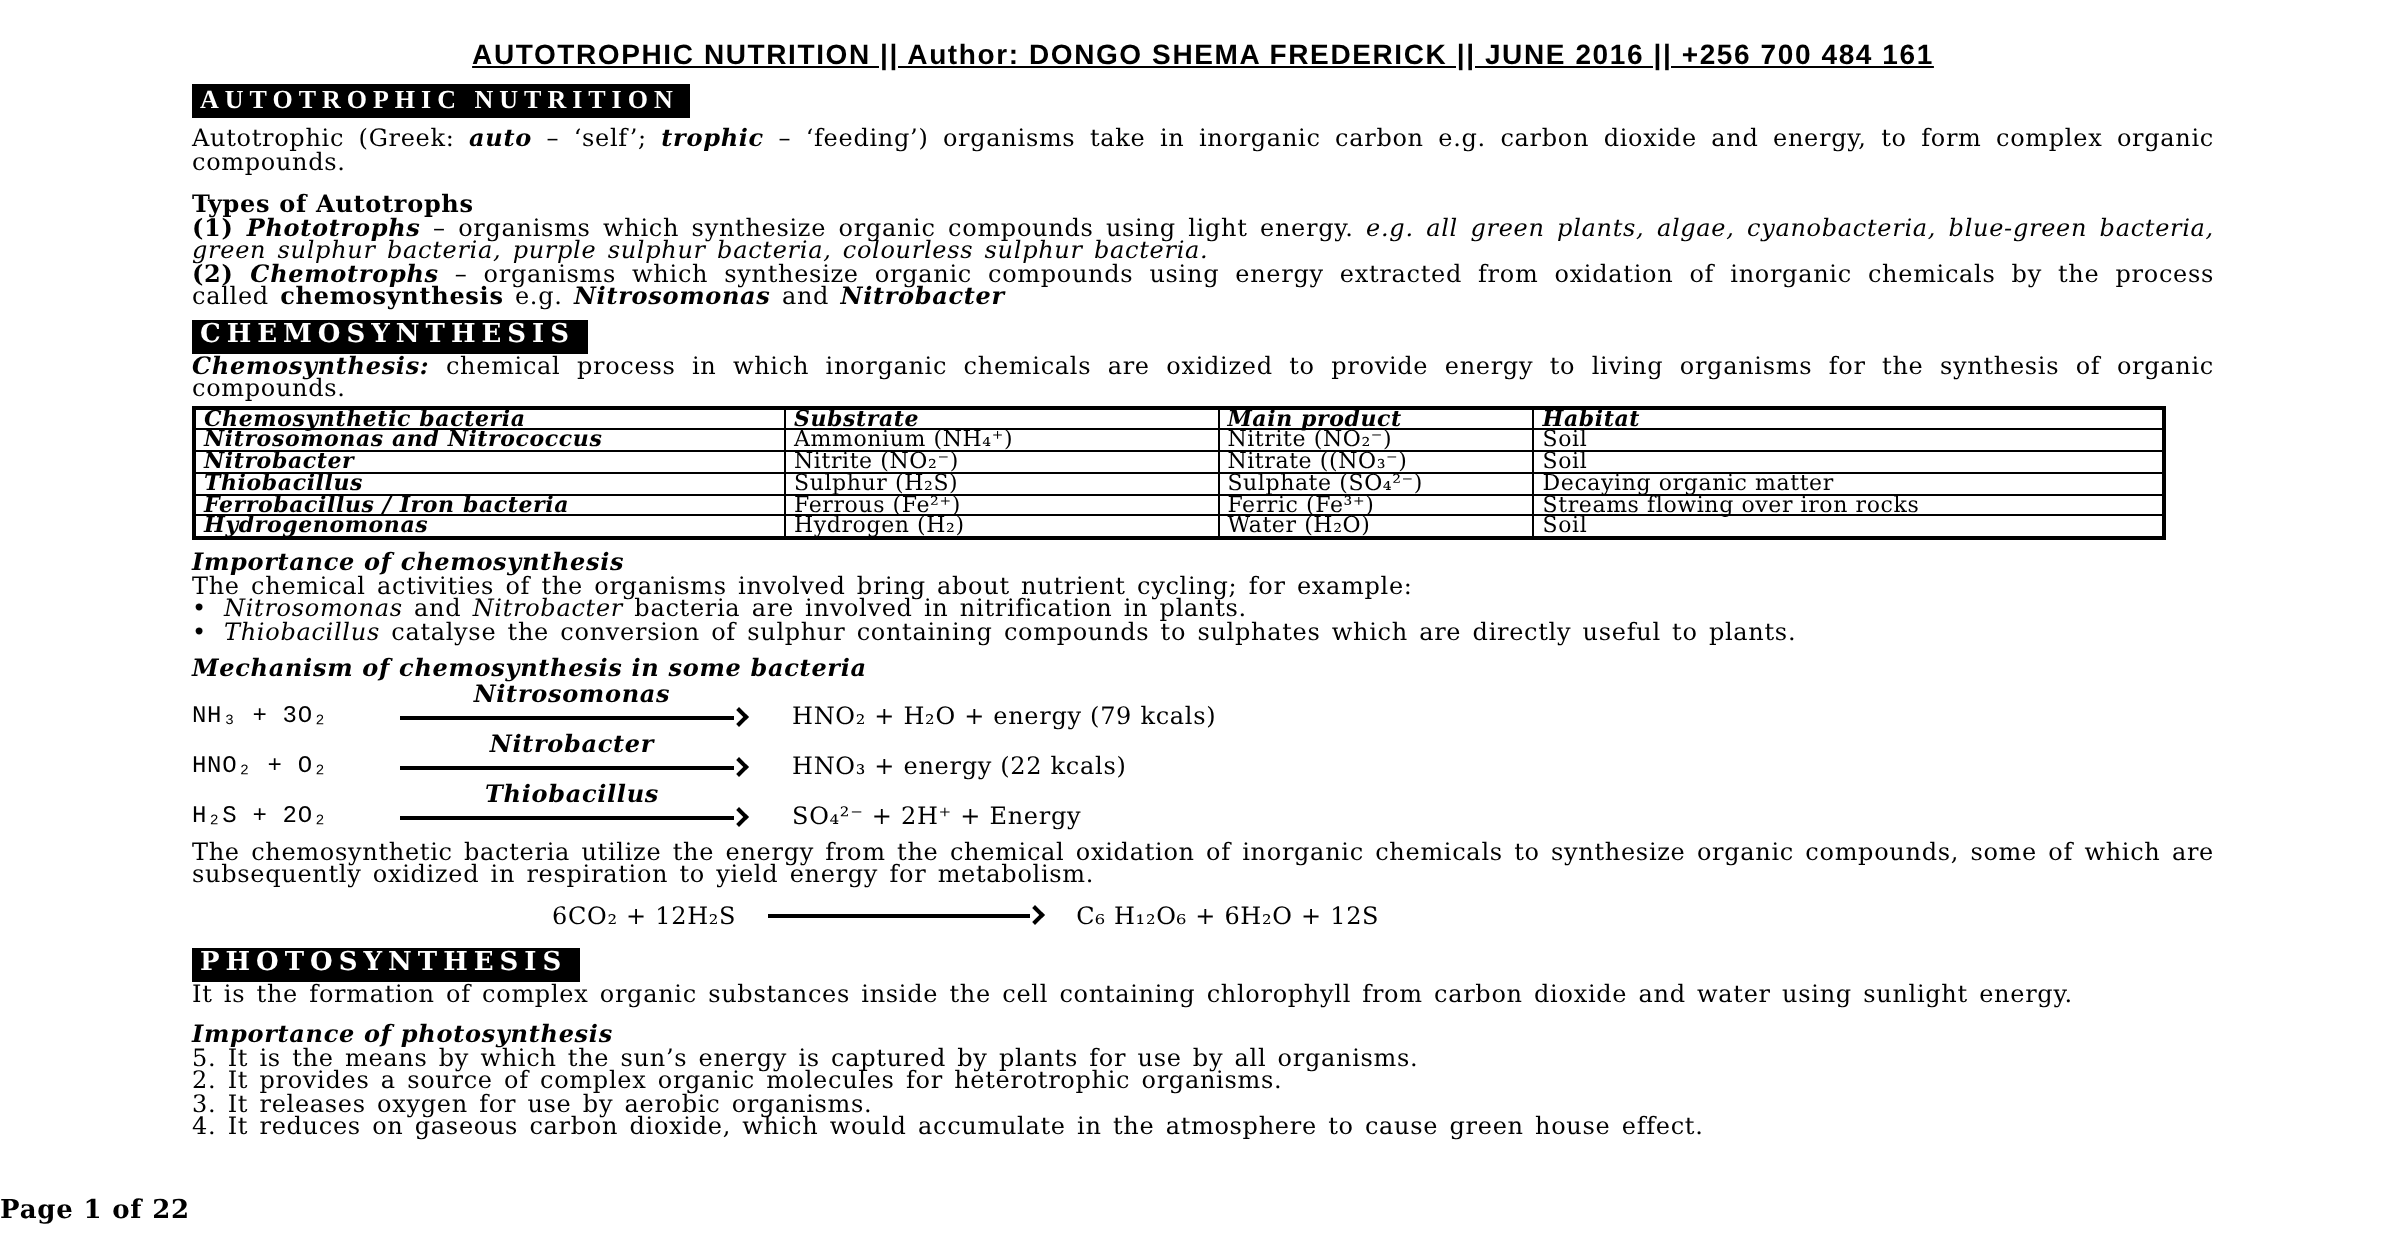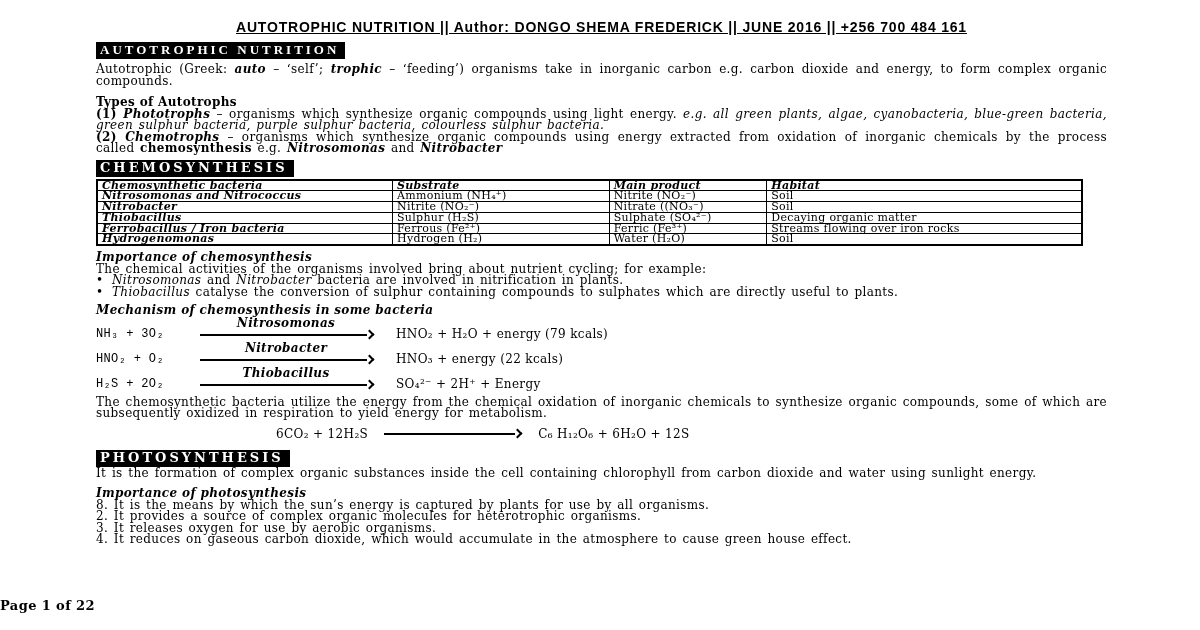--- a/index.html
+++ b/index.html
@@ -138,20 +138,21 @@
   <p class="body-text intro"><span>Autotrophic (Greek: </span><span class="bi">auto</span><span> – ‘self’; </span><span class="bi">trophic</span><span> – ‘feeding’) organisms take in inorganic carbon e.g. carbon dioxide and energy, to form complex organic compounds.</span></p>
 
   <p class="run-heading types-head">Types of Autotrophs</p>
 
   <p class="body-text"><span class="b">(1) </span><span class="bi">Phototrophs</span><span> – organisms which synthesize organic compounds using light energy. </span><span class="i">e.g. all green plants, algae, cyanobacteria, blue-green bacteria, green sulphur bacteria, purple sulphur bacteria, colourless sulphur bacteria.</span></p>
 
   <p class="body-text"><span class="b">(2) </span><span class="bi">Chemotrophs</span><span> – organisms which synthesize organic compounds using energy extracted from oxidation of inorganic chemicals by the process called </span><span class="b">chemosynthesis</span><span> e.g. </span><span class="bi">Nitrosomonas</span><span> and </span><span class="bi">Nitrobacter</span></p>
 
   <h2 class="black-heading chem-box">CHEMOSYNTHESIS</h2>
 
+  <p class="body-text chem-def"><span class="bi">Chemosynthesis:</span><span> chemical process in which inorganic chemicals are oxidized to provide energy to living organisms for the synthesis of organic compounds.</span></p>
 
   <table class="bacteria">
     <colgroup>
       <col style="width:30%">
         <col style="width:22%">
         <col style="width:16%">
         <col style="width:32%">
     </colgroup>
     <thead>
       <tr>
@@ -257,21 +258,21 @@
     <div>C₆ H₁₂O₆  + 6H₂O + 12S</div>
   </div>
 
   <h2 class="black-heading photo-box">PHOTOSYNTHESIS</h2>
 
   <p class="body-text photo-def">It is the formation of complex organic substances inside the cell containing chlorophyll from carbon dioxide and water using sunlight energy.</p>
 
   <p class="run-heading italic-heading imp-photo-head">Importance of photosynthesis</p>
 
   <div class="points">
-    <p class="body-text">8. It is the means by which the sun’s energy is captured by plants for use by all organisms.</p>
+    <p class="body-text">5. It is the means by which the sun’s energy is captured by plants for use by all organisms.</p>
     <p class="body-text">2. It provides a source of complex organic molecules for heterotrophic organisms.</p>
     <p class="body-text">3. It releases oxygen for use by aerobic organisms.</p>
     <p class="body-text">4. It reduces on gaseous carbon dioxide, which would accumulate in the atmosphere to cause green house effect.</p>
   </div>
 
   <div class="page-footer">Page 1 of 22</div>
 
 </div>
 
 </body></html>

